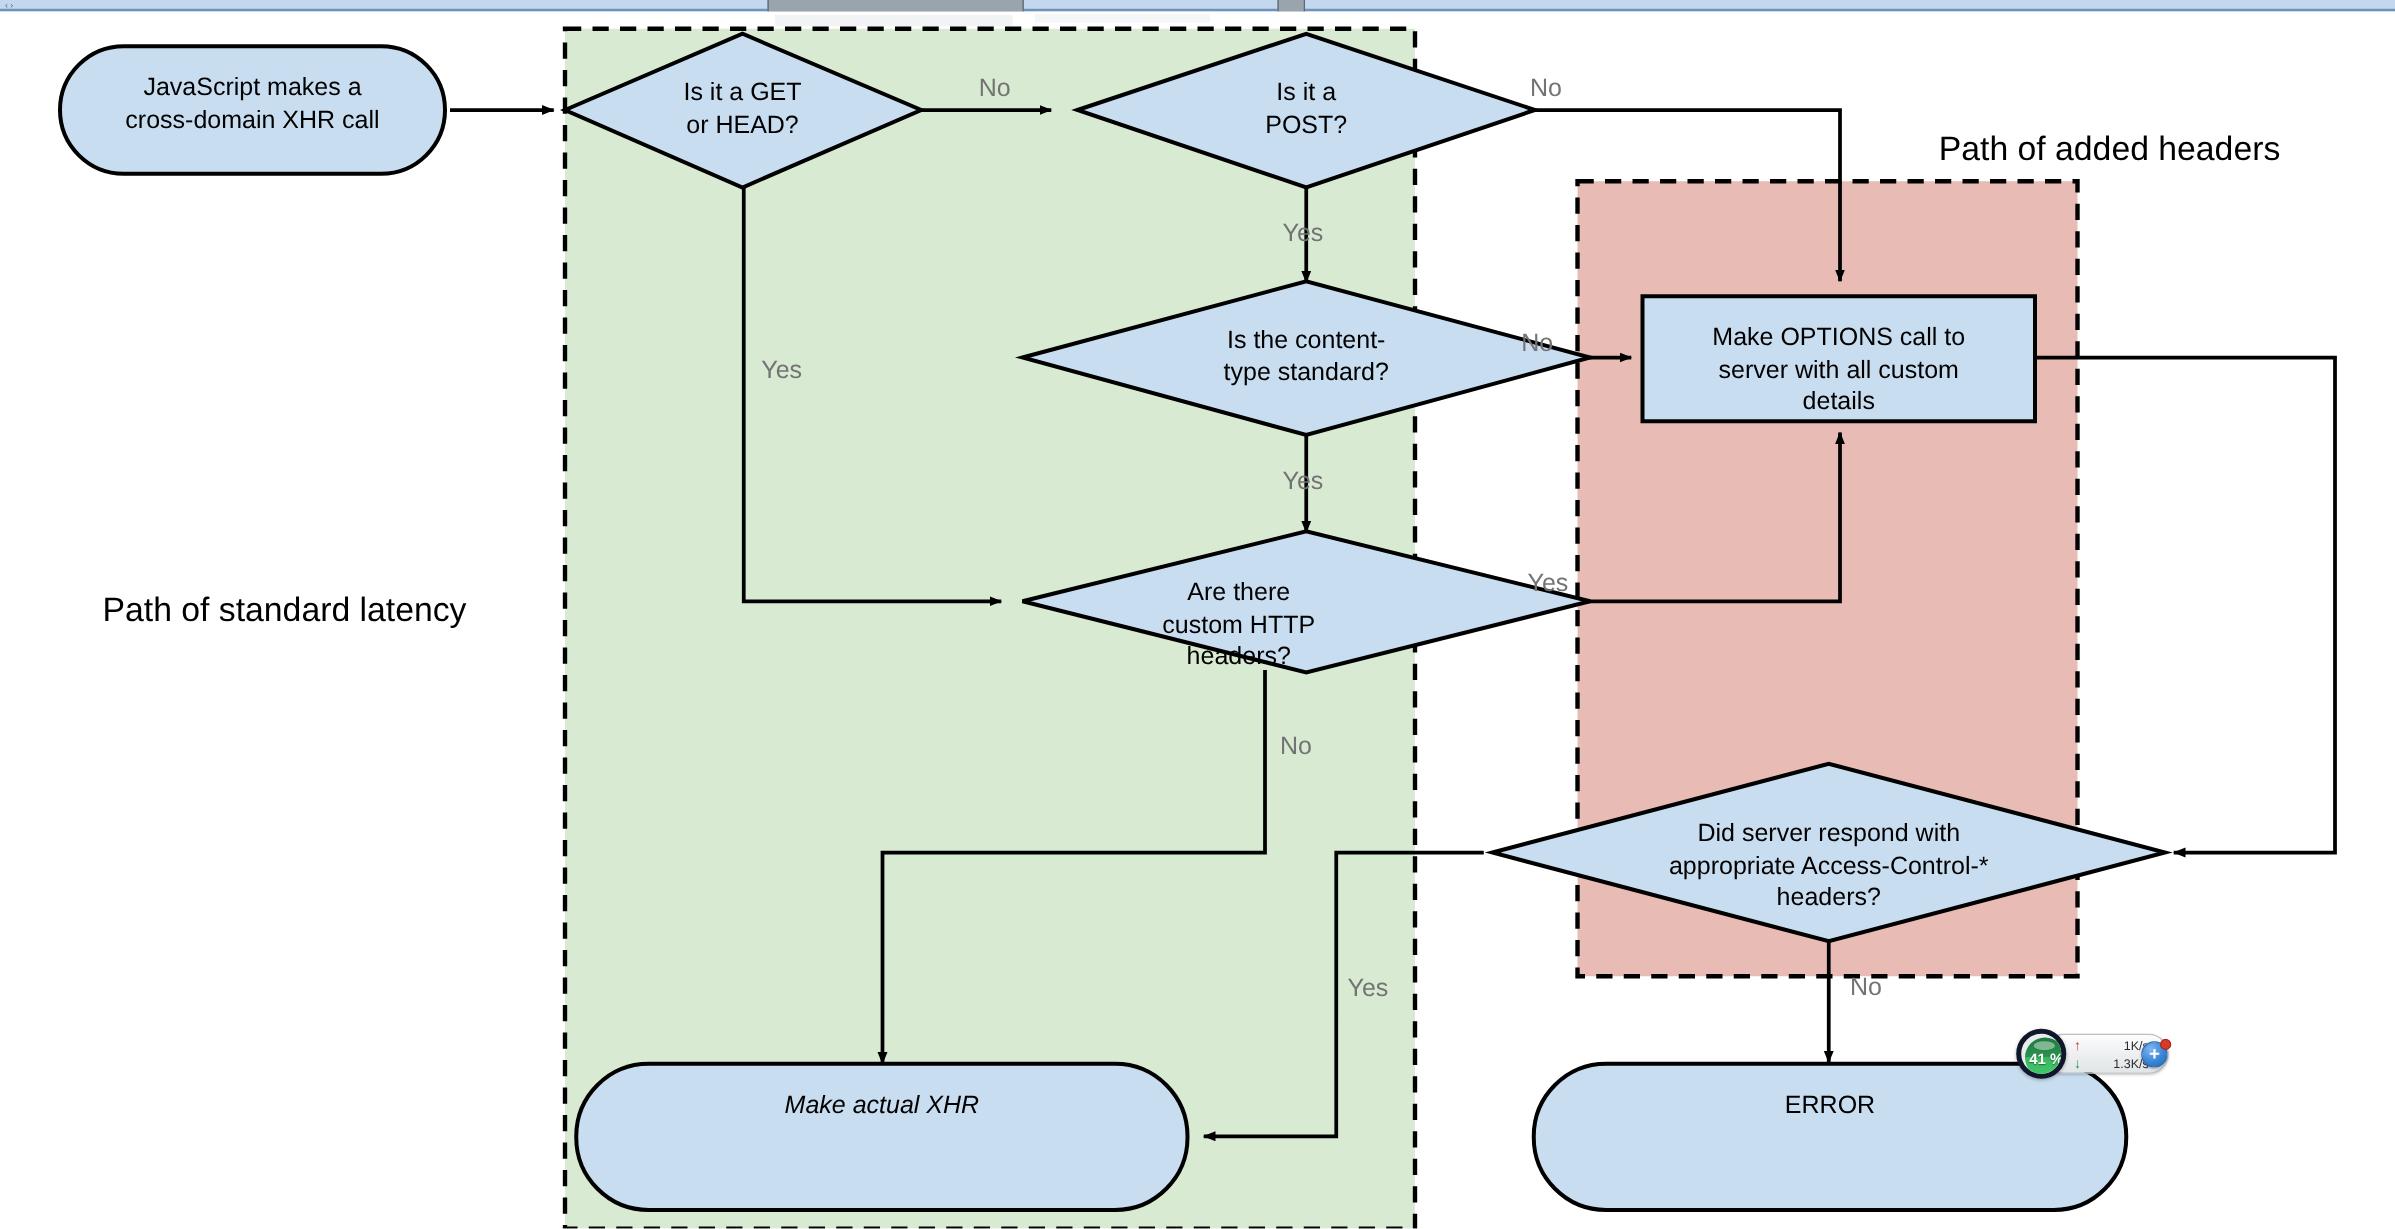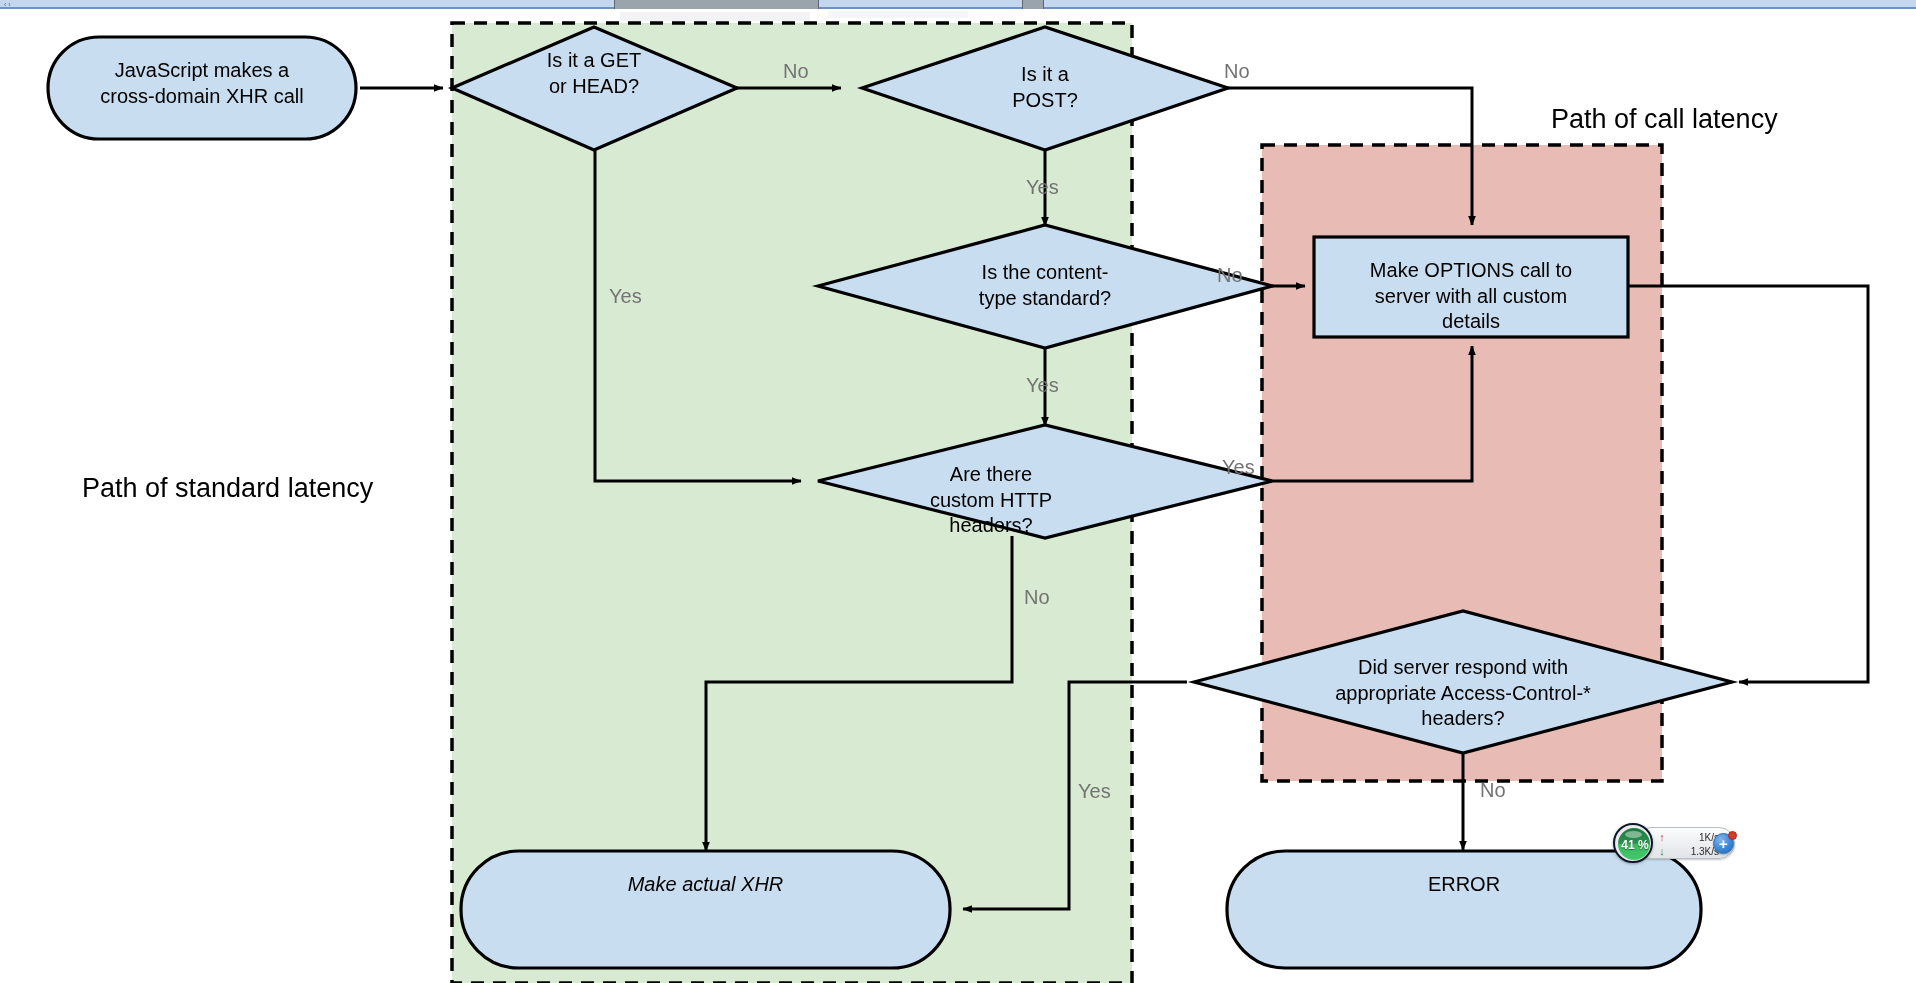--- a/index.html
+++ b/index.html
@@ -106,21 +106,21 @@
     border: 1px solid #b9bfc6;
     border-radius: 16px;
     box-shadow: 0 1px 2px rgba(0,0,0,0.22);
   }
   #net-gauge {
     position: absolute;
     left: 0px; top: 0px;
     width: 40px; height: 40px;
     border-radius: 50%;
     background: #e9ebed;
-    border: 2px solid #0f172a;
+    border: 4px solid #0f172a;
     box-shadow: 0 1px 3px rgba(0,0,0,0.30);
     overflow: hidden;
   }
   #net-gauge-inner {
     position: absolute;
     left: 3px; top: 3px;
     width: 32px; height: 32px;
     border-radius: 50%;
     background: linear-gradient(180deg,#1f7a40 0%,#2b9150 48%,#38b860 50%,#45c96b 100%);
     overflow: hidden;
@@ -259,21 +259,21 @@
 
       <rect x="461" y="840" width="489" height="117" rx="58" ry="58" fill="#c9ddf0" stroke="#000000" stroke-width="3.2"></rect>
 
       <rect x="1227" y="840" width="474" height="117" rx="58" ry="58" fill="#c9ddf0" stroke="#000000" stroke-width="3.2"></rect>
     </svg>
 
     <div class="node-text" style="left:58px; top:26px; width:288px; height:102px;">
         <div>JavaScript makes a<br>cross-domain XHR call</div>
       </div>
 
-    <div class="node-text" style="left:504px; top:16px; width:180px; height:94px;">
+    <div class="node-text" style="left:504px; top:30px; width:180px; height:94px;">
         <div>Is it a GET<br>or HEAD?</div>
       </div>
 
     <div class="node-text" style="left:895px; top:228px; width:300px; height:94px;">
         <div>Is the content-<br>type standard?</div>
       </div>
 
     <div class="node-text" style="left:955px; top:30px; width:180px; height:94px;">
         <div>Is it a<br>POST?</div>
       </div>
@@ -309,21 +309,21 @@
     <div class="edge-label" style="left:1222px; top:445px;">Yes</div>
 
     <div class="edge-label" style="left:1024px; top:575px;">No</div>
 
     <div class="edge-label" style="left:1480px; top:768px;">No</div>
 
     <div class="edge-label" style="left:1078px; top:769px;">Yes</div>
 
     <div class="zone-label" style="left:82px; top:462px;">Path of standard latency</div>
 
-    <div class="zone-label" style="left:1551px; top:93px;">Path of call latency</div>
+    <div class="zone-label" style="left:1551px; top:93px;">Path of added headers</div>
   </div>
 
   <div id="net-widget">
     <div id="net-pill"></div>
 
     <div class="net-row" id="net-row-up">
       <span class="net-arrow up">↑</span>
       <span class="net-val">1K/s</span>
     </div>
 

